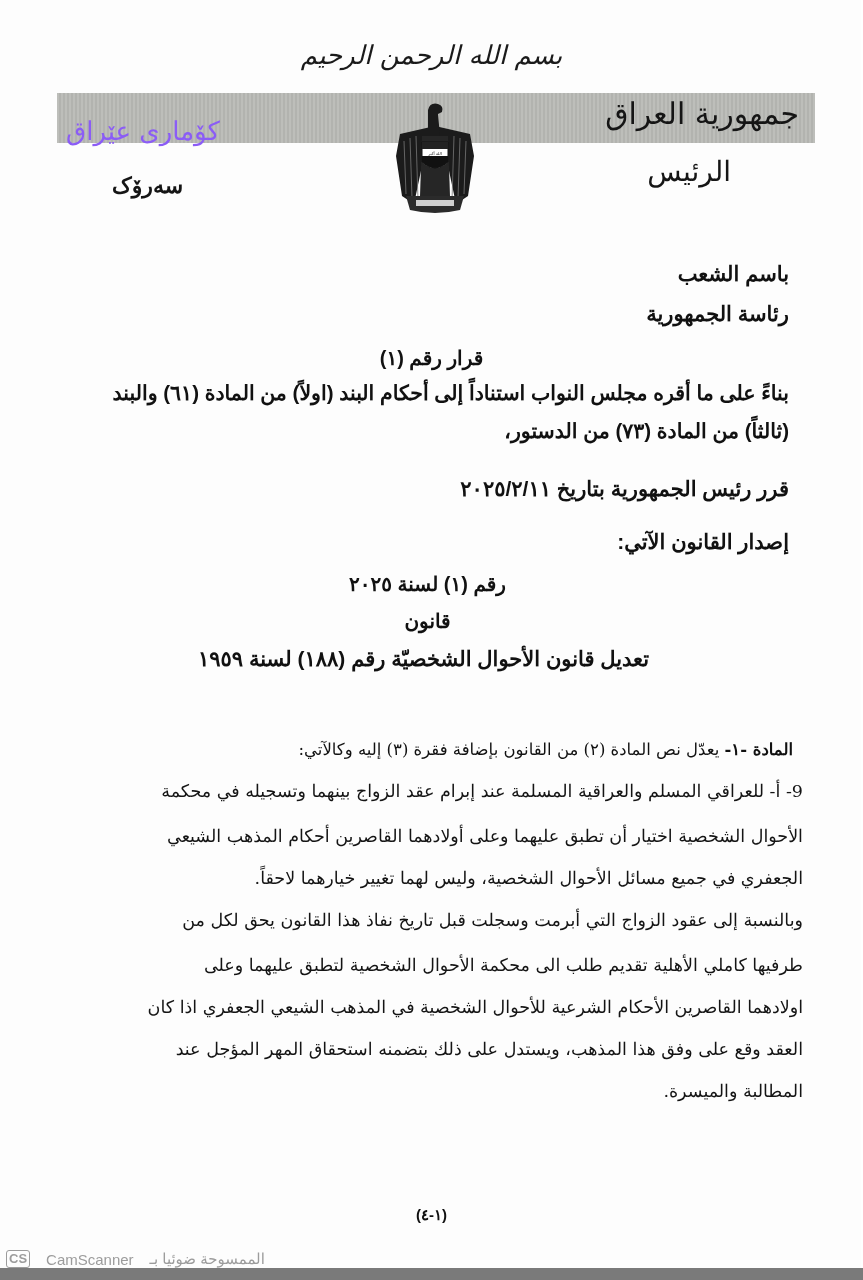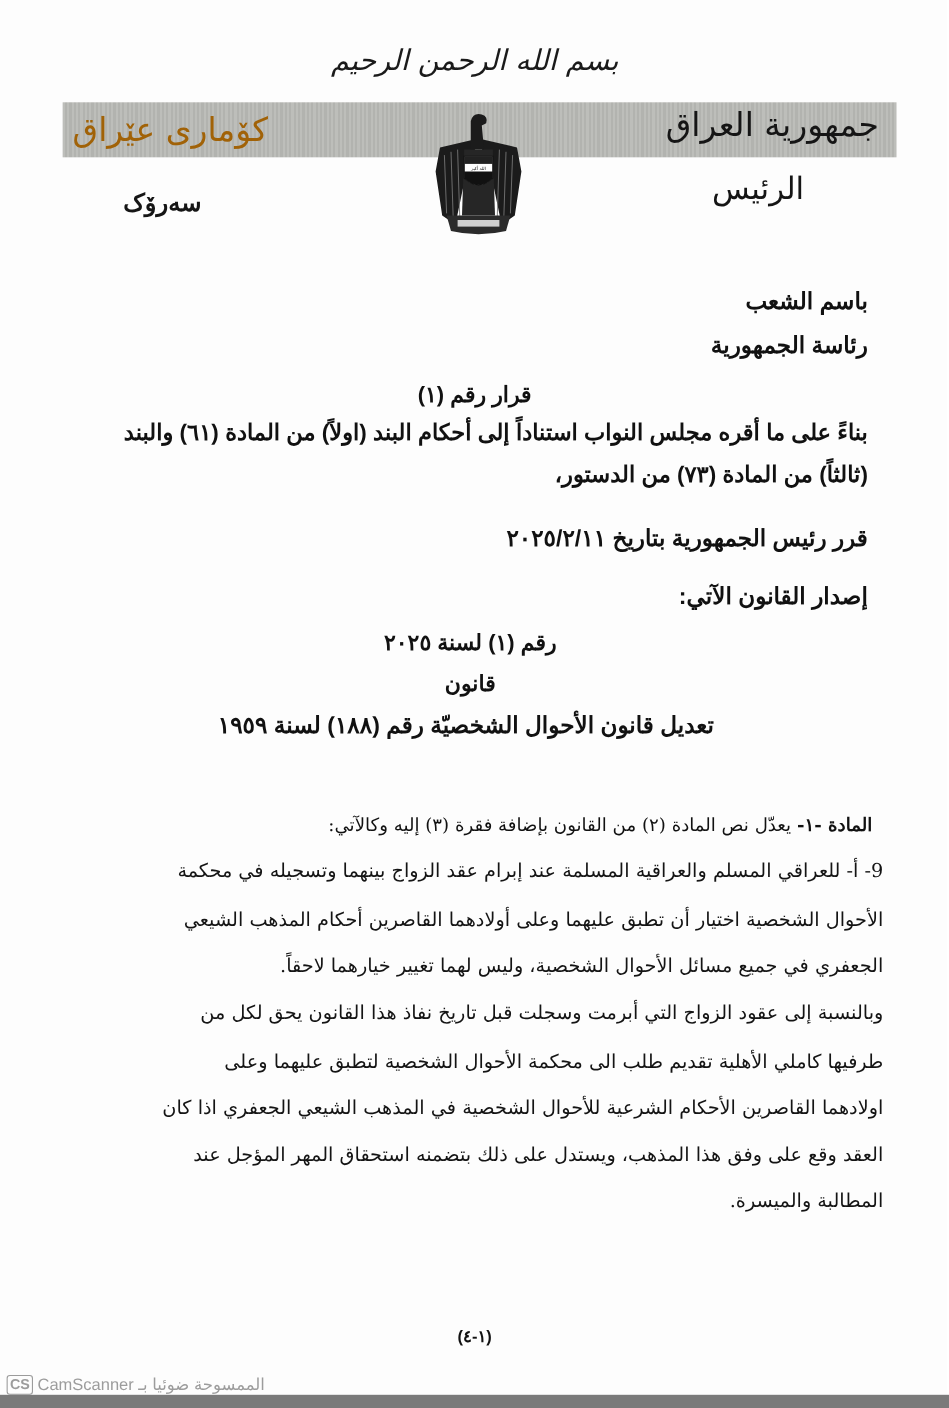--- a/index.html
+++ b/index.html
@@ -49,24 +49,24 @@
       right: 62px;
       top: 96px;
       font-family: "DejaVu Serif", serif;
       font-size: 30px;
       color: #151515;
       direction: rtl;
     }
     .band-left {
       position: absolute;
       left: 66px;
-      top: 100px;
-      font-family: "DejaVu Serif", serif;
-      font-size: 30px;
-      color: #a16207;
+      top: 116px;
+      font-family: "DejaVu Serif", serif;
+      font-size: 26px;
+      color: #8b5cf6;
       direction: rtl;
     }
     .sub-right {
       position: absolute;
       right: 130px;
       top: 155px;
       font-family: "DejaVu Serif", serif;
       font-size: 28px;
       color: #151515;
       direction: rtl;
@@ -129,21 +129,21 @@
       width: 863px;
       height: 12px;
       background: #7a7a7a;
     }
     .watermark {
       position: absolute;
       left: 6px;
       top: 1250px;
       display: flex;
       align-items: center;
-      gap: 4px;
+      gap: 16px;
       font-family: "Liberation Sans", sans-serif;
       font-size: 15px;
       color: #9c9c9c;
     }
     .cs-logo {
       display: inline-block;
       border: 1.5px solid #9c9c9c;
       border-radius: 3px;
       padding: 0 2px;
       font-size: 13px;

